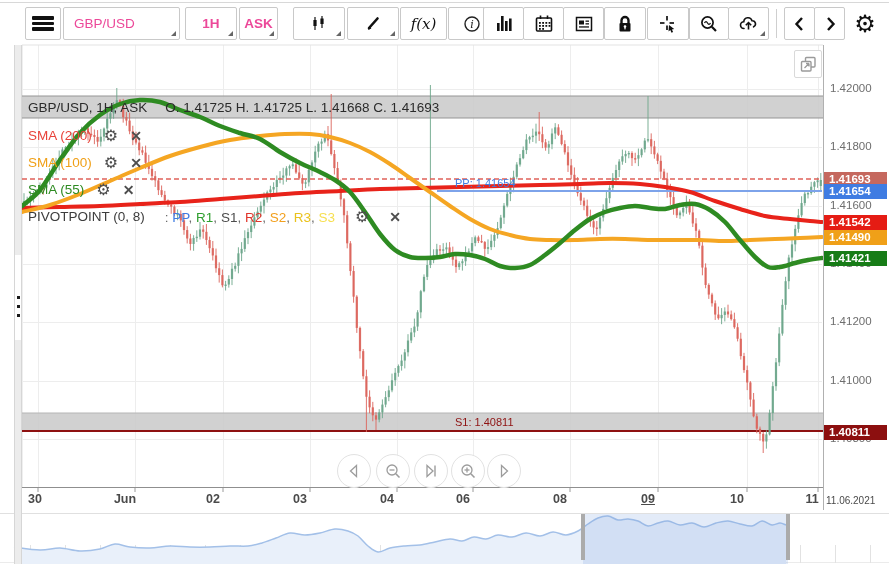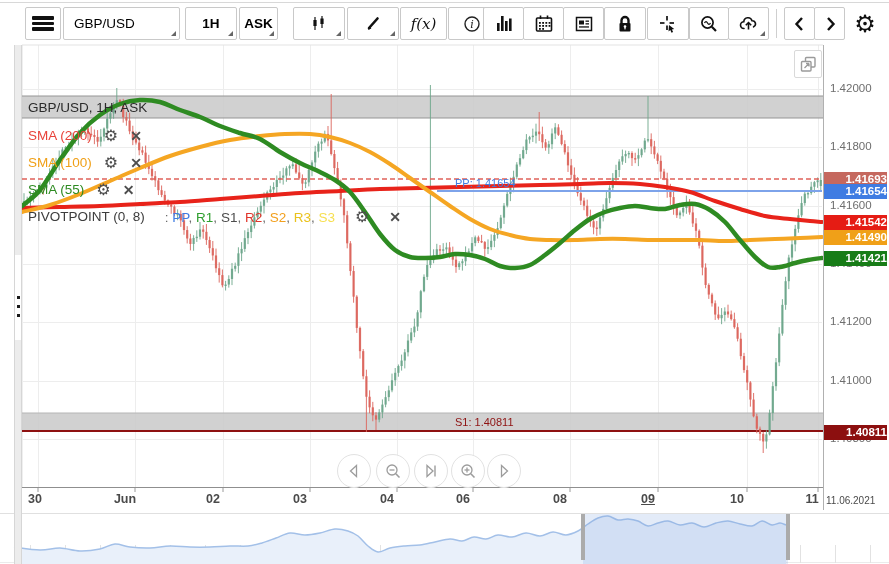--- a/index.html
+++ b/index.html
@@ -5,39 +5,39 @@
   html,body{margin:0;padding:0;background:#fff;}
   #app{position:relative;width:889px;height:564px;background:#fff;overflow:hidden;
        font-family:"Liberation Sans",sans-serif;-webkit-font-smoothing:antialiased;}
   #top-rule{position:absolute;left:0;top:2px;width:889px;height:1px;background:#d8d8d8;}
   
   .tbtn{position:absolute;top:7px;height:33px;box-sizing:border-box;background:#fff;
         border:1px solid #c9c9c9;border-radius:2px;display:flex;align-items:center;
         justify-content:center;cursor:pointer;color:#222;}
   .tbtn .tri{position:absolute;right:3px;bottom:3px;width:0;height:0;
         border-bottom:5px solid #666;border-left:5px solid transparent;}
-  .tlabel{font-size:13.5px;font-weight:600;color:#000000;}
+  .tlabel{font-size:13.5px;font-weight:600;color:#ec4899;}
   #btn-symbol{justify-content:flex-start;padding-left:10px;font-weight:400;}
   .hbar{width:22px;height:3.5px;background:#111;border-radius:1px;margin:2px 0;}
   #toolbar-sep{position:absolute;left:776px;top:9px;width:1px;height:29px;background:#cfcfcf;}
   #btn-gear{border:none;}
   .gear-glyph{font-size:24px;color:#111;line-height:1;}
   
   #legend{position:absolute;left:28px;top:52px;z-index:5;margin-top:48px;}
   .leg-row{display:flex;align-items:center;gap:12px;height:21px;margin-bottom:6px;}
   #legend-line1{font-size:13.5px;color:#2b2b2b;height:20px;margin-bottom:5px;display:flex;gap:18px;}
   .ind-label{font-size:13.5px;font-weight:400;}
   .mini-gear{font-size:16px;color:#4d4d4d;cursor:pointer;line-height:1;}
   .mini-x{font-size:14px;font-weight:bold;color:#4d4d4d;cursor:pointer;line-height:1;}
   #pivot-levels span{font-size:13.5px;}
   
   #price-axis{position:absolute;left:824px;top:45px;width:65px;height:465px;z-index:4;}
   .ptick{position:absolute;left:6px;font-size:11.5px;color:#6e6e6e;}
   .pbadge{position:absolute;left:0;width:58px;height:15px;font-size:11.5px;font-weight:600;
-          color:#fff;line-height:15px;padding-left:5px;text-align:right;}
+          color:#fff;line-height:15px;padding-left:5px;}
   #time-axis{position:absolute;left:0;top:488px;width:889px;height:25px;z-index:4;}
   .ttick{position:absolute;top:4px;width:44px;margin-left:-22px;text-align:center;
          font-size:12.5px;font-weight:600;color:#4a4a4a;}
   #date-label{position:absolute;left:826px;top:7px;font-size:10px;color:#4a4a4a;}
   
   #pp-label{position:absolute;left:455px;top:177px;font-size:11px;color:#3f7ce2;z-index:3;}
   #s1-label{position:absolute;left:455px;top:416px;font-size:11px;color:#8e1111;z-index:3;}
   #popup-btn{position:absolute;left:794px;top:50px;width:28px;height:28px;box-sizing:border-box;
              border:1px solid #d9d9d9;border-radius:2px;background:#fff;display:flex;
              align-items:center;justify-content:center;cursor:pointer;z-index:5;}
@@ -764,20 +764,21 @@
         </svg>
   </div>
   <div class="tbtn" id="btn-gear" style="left:849px;width:32px;">
     <span class="gear-glyph">⚙</span>
   </div>
 </div>
 
 <div id="legend">
   <div id="legend-line1">
     <span>GBP/USD, 1H, ASK</span>
+    <span>O. 1.41725 H. 1.41725 L. 1.41668 C. 1.41693</span>
   </div>
   <div class="leg-row">
     <span class="ind-label" style="color: rgb(232, 67, 58);">SMA (200)</span>
     <span class="mini-gear">⚙</span>
     <span class="mini-x">✕</span>
   </div>
   <div class="leg-row">
     <span class="ind-label" style="color: rgb(240, 160, 24);">SMA (100)</span>
     <span class="mini-gear">⚙</span>
     <span class="mini-x">✕</span>

